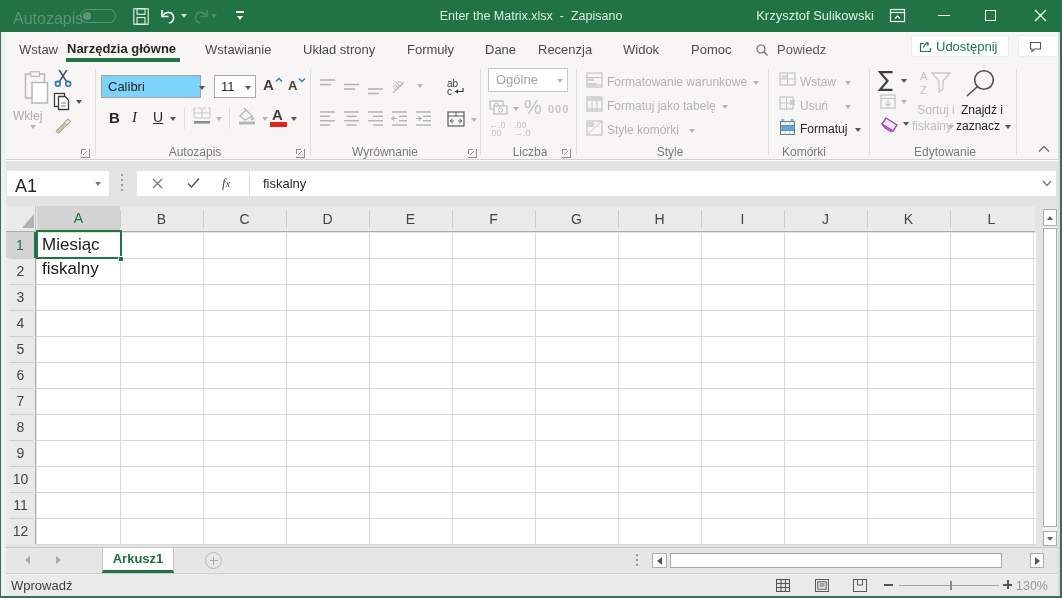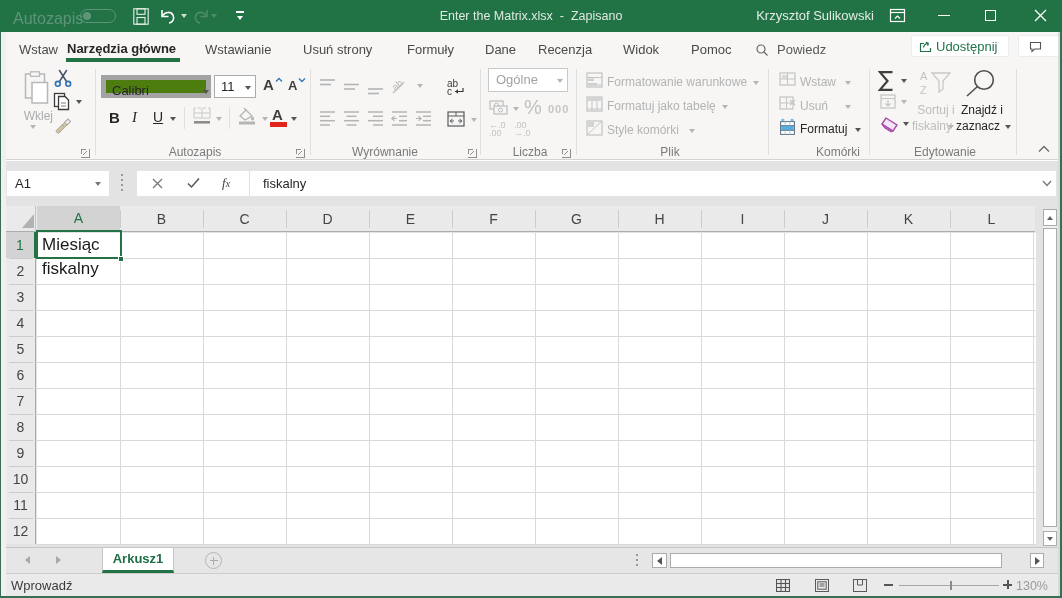--- a/index.html
+++ b/index.html
@@ -60,21 +60,21 @@
   <svg class="ab" style="left:1034px;top:9px;" width="13" height="13" viewBox="0 0 13 13">
     <path d="M1 1 L12 12 M12 1 L1 12" stroke="#fff" stroke-width="1.3"></path>
   </svg>
 </div>
 
 <div class="ab" id="tabrow" style="left:0;top:32px;width:1062px;height:33px;background:#f7f6f5;font-size:13px;color:#4a4a4a;">
   <div class="ab" style="left:19px;top:10px;">Wstaw</div>
   <div class="ab" style="left:67px;top:9px;font-weight:bold;color:#262626;">Narzędzia główne</div>
   <div class="ab" style="left:66px;top:26px;width:114px;height:4px;background:#217346;"></div>
   <div class="ab" style="left:205px;top:10px;">Wstawianie</div>
-  <div class="ab" style="left:303px;top:10px;">Usuń strony</div>
+  <div class="ab" style="left:303px;top:10px;">Układ strony</div>
   <div class="ab" style="left:407px;top:10px;">Formuły</div>
   <div class="ab" style="left:485px;top:10px;">Dane</div>
   <div class="ab" style="left:538px;top:10px;">Recenzja</div>
   <div class="ab" style="left:623px;top:10px;">Widok</div>
   <div class="ab" style="left:691px;top:10px;">Pomoc</div>
   <svg class="ab" style="left:755px;top:11px;" width="14" height="14" viewBox="0 0 14 14">
     <circle cx="6" cy="6" r="4" fill="none" stroke="#6a6a6a" stroke-width="1.2"></circle>
     <line x1="9" y1="9" x2="12.5" y2="12.5" stroke="#6a6a6a" stroke-width="1.2"></line>
   </svg>
   <div class="ab" style="left:777px;top:10px;color:#595959;">Powiedz</div>
@@ -105,21 +105,21 @@
   <div class="vsep ab" style="left:1016px;top:4px;height:86px;"></div>
 
   <div class="glabel ab" style="left:10px;top:80px;width:60px;margin-top:28px;">Schowek</div>
   <div class="launcher ab" style="left:81px;top:84px;"></div>
 
   <svg class="ab" style="left:23px;top:6px;" width="26" height="33" viewBox="0 0 26 33">
     <rect x="2.5" y="3" width="19" height="24" fill="none" stroke="#b7b7b7" stroke-width="1.5"></rect>
     <rect x="7.5" y="0.8" width="9" height="4.5" fill="#f7f6f5" stroke="#b7b7b7" stroke-width="1.2"></rect>
     <rect x="9" y="11.5" width="15.5" height="20.5" fill="#fff" stroke="#b7b7b7" stroke-width="1.5"></rect>
   </svg>
-  <div class="ab" style="left:13px;top:44px;width:40px;text-align:right;color:#ababab;">Wklej</div>
+  <div class="ab" style="left:13px;top:44px;width:40px;text-align:left;color:#ababab;">Wklej</div>
   <div class="dng ab" style="left:30px;top:60px;"></div>
 
   <svg class="ab" style="left:54px;top:4px;" width="18" height="19" viewBox="0 0 18 19">
     <line x1="5.2" y1="1" x2="12.5" y2="12.5" stroke="#44546a" stroke-width="1.5"></line>
     <line x1="12.8" y1="1" x2="5.5" y2="12.5" stroke="#44546a" stroke-width="1.5"></line>
     <circle cx="3.8" cy="14.8" r="2.4" fill="none" stroke="#2e74b5" stroke-width="1.6"></circle>
     <circle cx="14.2" cy="14.8" r="2.4" fill="none" stroke="#2e74b5" stroke-width="1.6"></circle>
   </svg>
 
   <svg class="ab" style="left:53px;top:27px;" width="18" height="19" viewBox="0 0 18 19">
@@ -131,21 +131,21 @@
   <div class="dn ab" style="left:76px;top:35px;"></div>
 
   <svg class="ab" style="left:54px;top:51px;" width="18" height="18" viewBox="0 0 18 18">
     <path d="M10.5 6.5 L14 3 L16.5 5.5 L13 9 Z" fill="#f3f3f3" stroke="#a9a9a9" stroke-width="1.1"></path>
     <path d="M8 9 L10.5 6.5 L13 9 L10.5 11.5 Z" fill="#cdc3a5" stroke="#b0a890" stroke-width="1"></path>
     <path d="M8 9 L10.5 11.5 L5 17 C3.5 17.5 1.6 16 2.4 14.3 Z" fill="#cdc3a5" stroke="#b0a890" stroke-width="1"></path>
   </svg>
 
   <div class="glabel ab" style="left:160px;top:80px;width:70px;">Autozapis</div>
   <div class="launcher ab" style="left:296px;top:84px;"></div>
-  <div class="ab" style="left:101px;top:10px;width:110px;height:23px;background:#4d7c0f;border:5px solid #a3a3a3;">
+  <div class="ab" style="left:101px;top:10px;width:100px;height:23px;background:#7dd3fc;border:1px solid #a3a3a3;">
     <div class="ab" style="left:6px;top:3px;font-size:13px;color:#262626;">Calibri</div>
     <div class="dn ab" style="left:97px;top:10px;"></div>
   </div>
   <div class="ab" style="left:214px;top:10px;width:42px;height:23px;background:#fff;border:1px solid #ababab;">
     <div class="ab" style="left:6px;top:3px;font-size:13px;color:#262626;">11</div>
     <div class="dn ab" style="left:30px;top:10px;"></div>
   </div>
 
   <div class="ab" style="left:263px;top:11px;font-size:15px;font-weight:bold;color:#3f3f3f;">A</div>
   <svg class="ab" style="left:275px;top:12px;" width="8" height="6" viewBox="0 0 8 6">
@@ -266,21 +266,21 @@
     <rect x="5" y="6" width="13" height="8" fill="#f7f6f5" stroke="#bdbdbd" stroke-width="1.2"></rect>
     <circle cx="11.5" cy="10" r="2" fill="none" stroke="#bdbdbd" stroke-width="1"></circle>
   </svg>
   <div class="dng ab" style="left:513px;top:42px;"></div>
   <div class="ab" style="left:524px;top:31px;font-size:20px;color:#c0c0c0;">%</div>
   <div class="ab" style="left:548px;top:38px;font-size:11px;font-weight:bold;letter-spacing:1px;color:#c6c6c6;">000</div>
 
   <div class="ab" style="left:489px;top:56px;font-size:9px;line-height:8px;color:#c2c2c2;">←.0<br>.00</div>
   <div class="ab" style="left:514px;top:56px;font-size:9px;line-height:8px;color:#c2c2c2;">.00<br>→.0</div>
 
-  <div class="glabel ab" style="left:640px;top:80px;width:60px;">Plik</div>
+  <div class="glabel ab" style="left:640px;top:80px;width:60px;">Style</div>
 
   <svg class="ab" style="left:586px;top:7px;" width="17" height="16" viewBox="0 0 17 16">
     <rect x="1" y="1" width="15" height="14" fill="none" stroke="#c4c4c4" stroke-width="1.2"></rect>
     <line x1="1" y1="5.5" x2="16" y2="5.5" stroke="#c4c4c4"></line>
       <line x1="1" y1="13" x2="16" y2="13" stroke="#c4c4c4"></line>
     <rect x="2" y="6.5" width="6" height="2.5" fill="#cfcfcf"></rect>
       <rect x="2" y="11" width="9" height="2.5" fill="#cfcfcf"></rect>
   </svg>
   <div class="ab" style="left:607px;top:10px;color:#b3b3b3;font-size:12px;">Formatowanie warunkowe</div>
   <div class="dng ab" style="left:753px;top:16px;"></div>
@@ -296,21 +296,21 @@
   <div class="dng ab" style="left:722px;top:40px;"></div>
 
   <svg class="ab" style="left:586px;top:55px;" width="17" height="16" viewBox="0 0 17 16">
     <rect x="1" y="1" width="15" height="14" fill="none" stroke="#c4c4c4" stroke-width="1.2"></rect>
     <path d="M1 15 L16 1" stroke="#c4c4c4"></path>
     <rect x="2" y="2" width="6" height="5" fill="#d4d4d4"></rect>
   </svg>
   <div class="ab" style="left:607px;top:58px;color:#b3b3b3;font-size:12px;">Style komórki</div>
   <div class="dng ab" style="left:689px;top:64px;"></div>
 
-  <div class="glabel ab" style="left:808px;top:80px;width:60px;">Komórki</div>
+  <div class="glabel ab" style="left:766px;top:80px;width:60px;text-align:right;">Komórki</div>
 
   <svg class="ab" style="left:779px;top:7px;" width="17" height="14" viewBox="0 0 17 14">
     <rect x="1" y="1" width="15" height="12" fill="none" stroke="#c4c4c4" stroke-width="1.2"></rect>
     <line x1="1" y1="7" x2="16" y2="7" stroke="#c4c4c4"></line>
       <line x1="8.5" y1="1" x2="8.5" y2="13" stroke="#c4c4c4"></line>
     <rect x="3" y="3" width="5" height="4" fill="#d9d9d9"></rect>
   </svg>
   <div class="ab" style="left:800px;top:10px;color:#b3b3b3;font-size:12px;">Wstaw</div>
   <div class="dng ab" style="left:845px;top:16px;"></div>
 
@@ -374,21 +374,21 @@
   <div class="ab" style="left:954px;top:54px;width:48px;text-align:center;font-size:12px;color:#262626;">zaznacz</div>
   <div class="dn ab" style="left:1005px;top:60px;"></div>
 
   <svg class="ab" style="left:1038px;top:80px;" width="12" height="8" viewBox="0 0 12 8">
     <path d="M1 6.5 L6 1.5 L11 6.5" fill="none" stroke="#6a6a6a" stroke-width="1.3"></path>
   </svg>
 </div>
 
 <div class="ab" id="fbar" style="left:0;top:161px;width:1062px;height:45px;background:#e3e3e3;">
   <div class="ab" style="left:7px;top:10px;width:102px;height:25px;background:#fff;">
-    <div class="ab" style="left:8px;top:5px;font-size:13px;color:#262626;">A1</div>
+    <div class="ab" style="left:8px;top:5px;font-size:18px;color:#262626;">A1</div>
     <div class="dn ab" style="left:88px;top:11px;border-top-color:#777;"></div>
   </div>
   <div class="ab" style="left:121px;top:13px;width:2px;height:2px;background:#9a9a9a;box-shadow:0 5px 0 #9a9a9a,0 10px 0 #9a9a9a,0 15px 0 #9a9a9a;"></div>
   <div class="ab" style="left:137px;top:10px;width:919px;height:25px;background:#fff;">
     <svg class="ab" style="left:15px;top:7px;" width="11" height="11" viewBox="0 0 11 11">
         <path d="M1 1 L10 10 M10 1 L1 10" stroke="#7a7a7a" stroke-width="1.4"></path>
       </svg>
     <svg class="ab" style="left:50px;top:6px;" width="13" height="12" viewBox="0 0 13 12">
         <path d="M1 6.5 L4.5 10 L12 1.5" fill="none" stroke="#555" stroke-width="1.5"></path>
       </svg>

